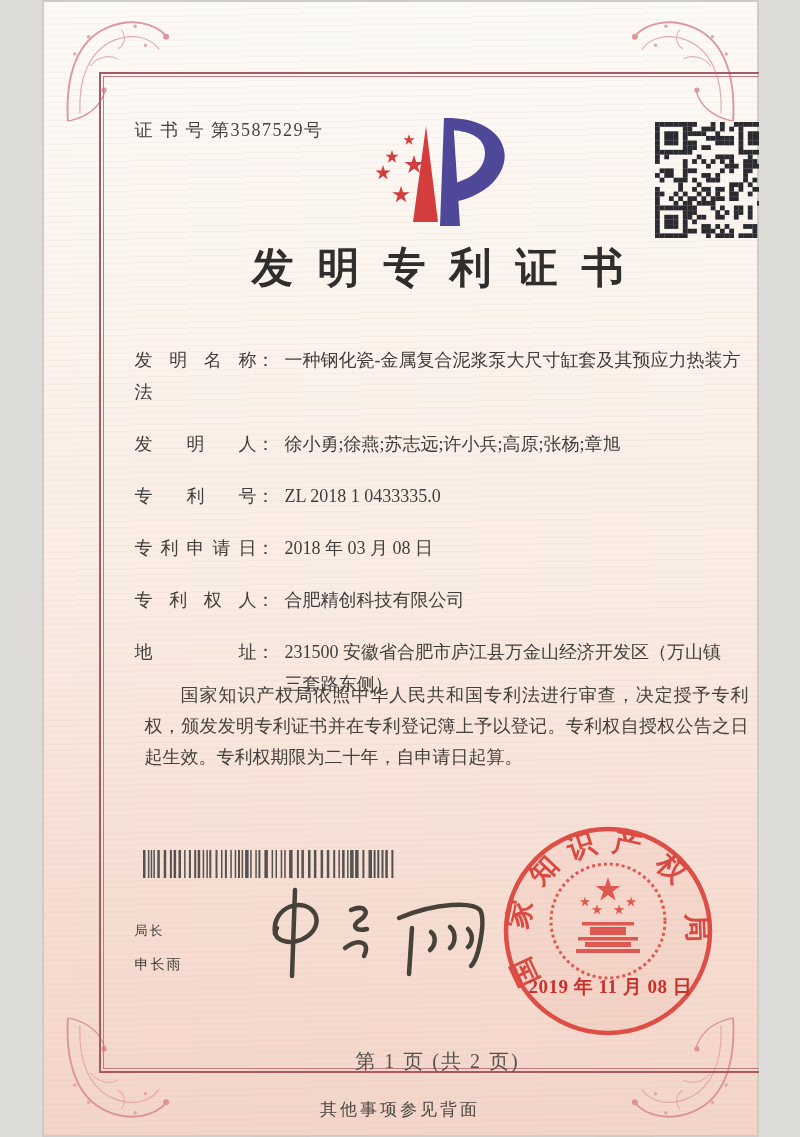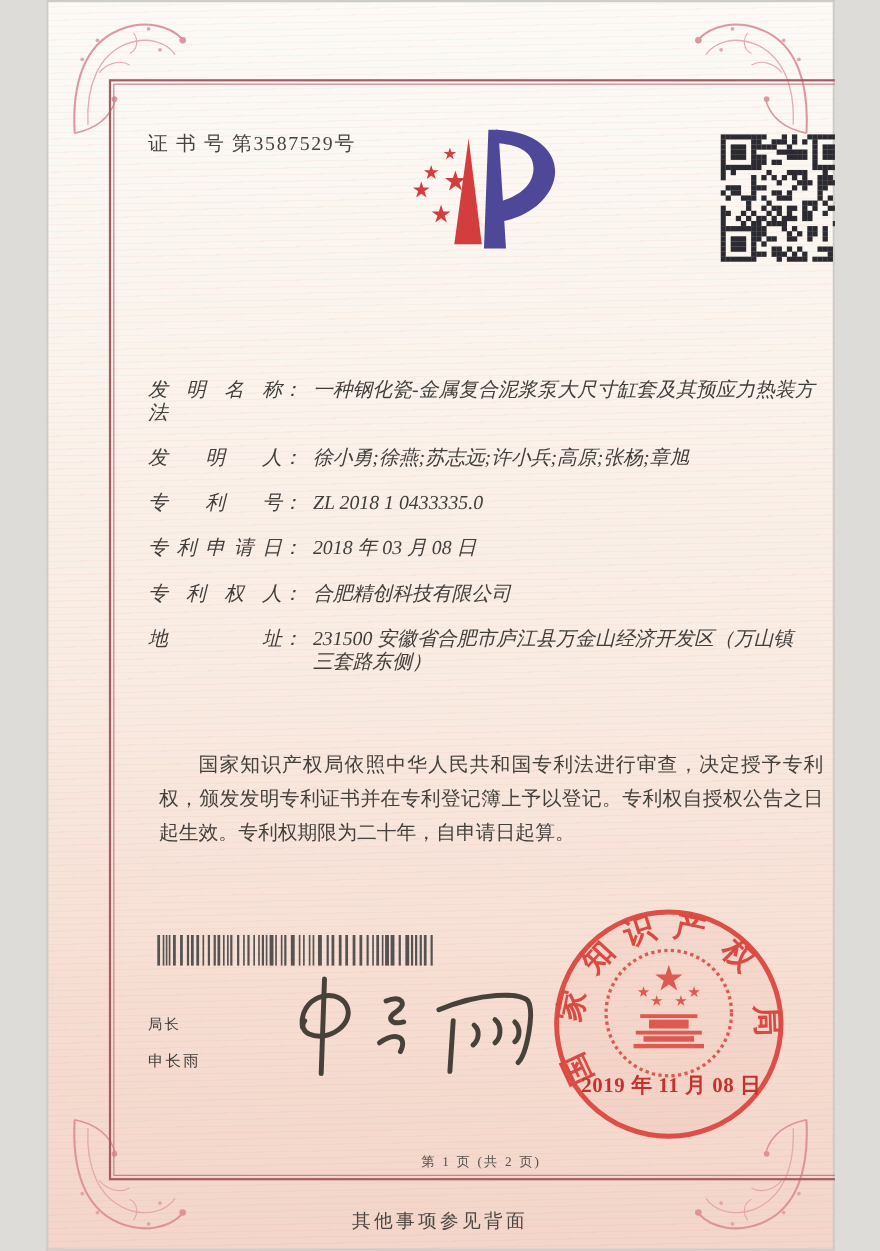--- a/index.html
+++ b/index.html
@@ -14,37 +14,37 @@
   .frame{position:absolute;left:57px;top:72px;width:678px;height:1001px;border:2px solid #a65a62;box-sizing:border-box;}
   .frame::before{content:"";position:absolute;inset:2px;border:1px solid #c27b82;}
   .inner{position:absolute;left:57px;top:72px;width:678px;height:1001px;}
   .inner>*{position:absolute;}
   .cert-no{left:36px;top:46px;font-size:18px;letter-spacing:1.5px;color:#454240;}
   .logo{left:268px;top:38px;width:160px;height:126px;}
   .qr{left:556px;top:50px;width:116px;height:116px;}
   .title{left:0;top:168px;width:100%;text-align:center;font-size:42px;font-weight:bold;
     letter-spacing:24px;text-indent:24px;color:#302e2c;}
   .fields{left:36px;top:272px;width:612px;font-size:18px;color:#403d3a;}
-  .frow{margin-bottom:20px;line-height:21px;position:relative;font-style:italic;}
+  .frow{margin-bottom:20px;line-height:32px;position:relative;}
   .flabel{display:inline-block;width:122px;text-align:justify;text-align-last:justify;vertical-align:top;}
   .fcolon{display:inline-block;margin-right:10px;vertical-align:top;}
   .fvalue{vertical-align:top;}
   .addr .fvalue{display:inline-block;max-width:452px;}
   .frow.lastrow{height:28px;}
   .pair2{position:absolute;left:372px;top:0;white-space:nowrap;}
   .pair2 .flabel{width:106px;}
   .paras{left:36px;top:598px;width:624px;font-size:18px;line-height:31px;text-align:justify;color:#44403c;}
   .paras p{text-indent:2em;margin:10px;}
   .barcode{left:42px;top:778px;width:258px;height:30px;}
   .director-title{left:36px;top:850px;font-size:13px;letter-spacing:2px;color:#3e3b38;}
   .director-name{left:36px;top:884px;font-size:14px;letter-spacing:2px;color:#3e3b38;}
   .signature{left:148px;top:804px;width:250px;height:125px;}
   .seal{left:396px;top:746px;width:226px;height:226px;}
   .seal-date{left:430px;top:902px;width:190px;font-size:19px;color:#c8302b;letter-spacing:0.5px;font-weight:bold;}
-  .pagenum{left:0;top:976px;width:100%;text-align:center;font-size:12px;color:#55504b;letter-spacing:2px;}
+  .pagenum{left:0;top:976px;width:100%;text-align:center;font-size:20px;color:#55504b;letter-spacing:2px;}
   .backnote{position:absolute;left:0;top:1086px;width:100%;text-align:center;font-size:17px;color:#4c4742;letter-spacing:3px;margin-top:12px;}
   .corner{position:absolute;width:118px;height:112px;opacity:0.9;}
   .corner.tl{left:16px;top:16px;}
   .corner.tr{right:16px;top:16px;transform:scaleX(-1);}
   .corner.bl{left:16px;bottom:14px;transform:scaleY(-1);}
   .corner.br{right:16px;bottom:14px;transform:scale(-1,-1);}
   svg text.sealchar{font-family:"Liberation Serif",serif;font-weight:bold;font-size:28px;fill:#d94b42;}
 </style>
 </head>
 <body>
@@ -395,20 +395,21 @@
             <rect x="64.96" y="111.36" width="4.79" height="4.79"></rect>
             <rect x="69.60" y="111.36" width="4.79" height="4.79"></rect>
             <rect x="74.24" y="111.36" width="4.79" height="4.79"></rect>
             <rect x="83.52" y="111.36" width="4.79" height="4.79"></rect>
             <rect x="88.16" y="111.36" width="4.79" height="4.79"></rect>
             <rect x="92.80" y="111.36" width="4.79" height="4.79"></rect>
             <rect x="97.44" y="111.36" width="4.79" height="4.79"></rect>
           </g>
         </svg></div>
 
+    <div class="title">发明专利证书</div>
 
     <div class="fields">
       <div class="frow">
         <span class="flabel">发明名称</span><span class="fcolon">：</span><span class="fvalue">一种钢化瓷-金属复合泥浆泵大尺寸缸套及其预应力热装方法</span>
       </div>
       <div class="frow">
         <span class="flabel">发明人</span><span class="fcolon">：</span><span class="fvalue">徐小勇;徐燕;苏志远;许小兵;高原;张杨;章旭</span>
       </div>
       <div class="frow">
         <span class="flabel">专利号</span><span class="fcolon">：</span><span class="fvalue">ZL 2018 1 0433335.0</span>

